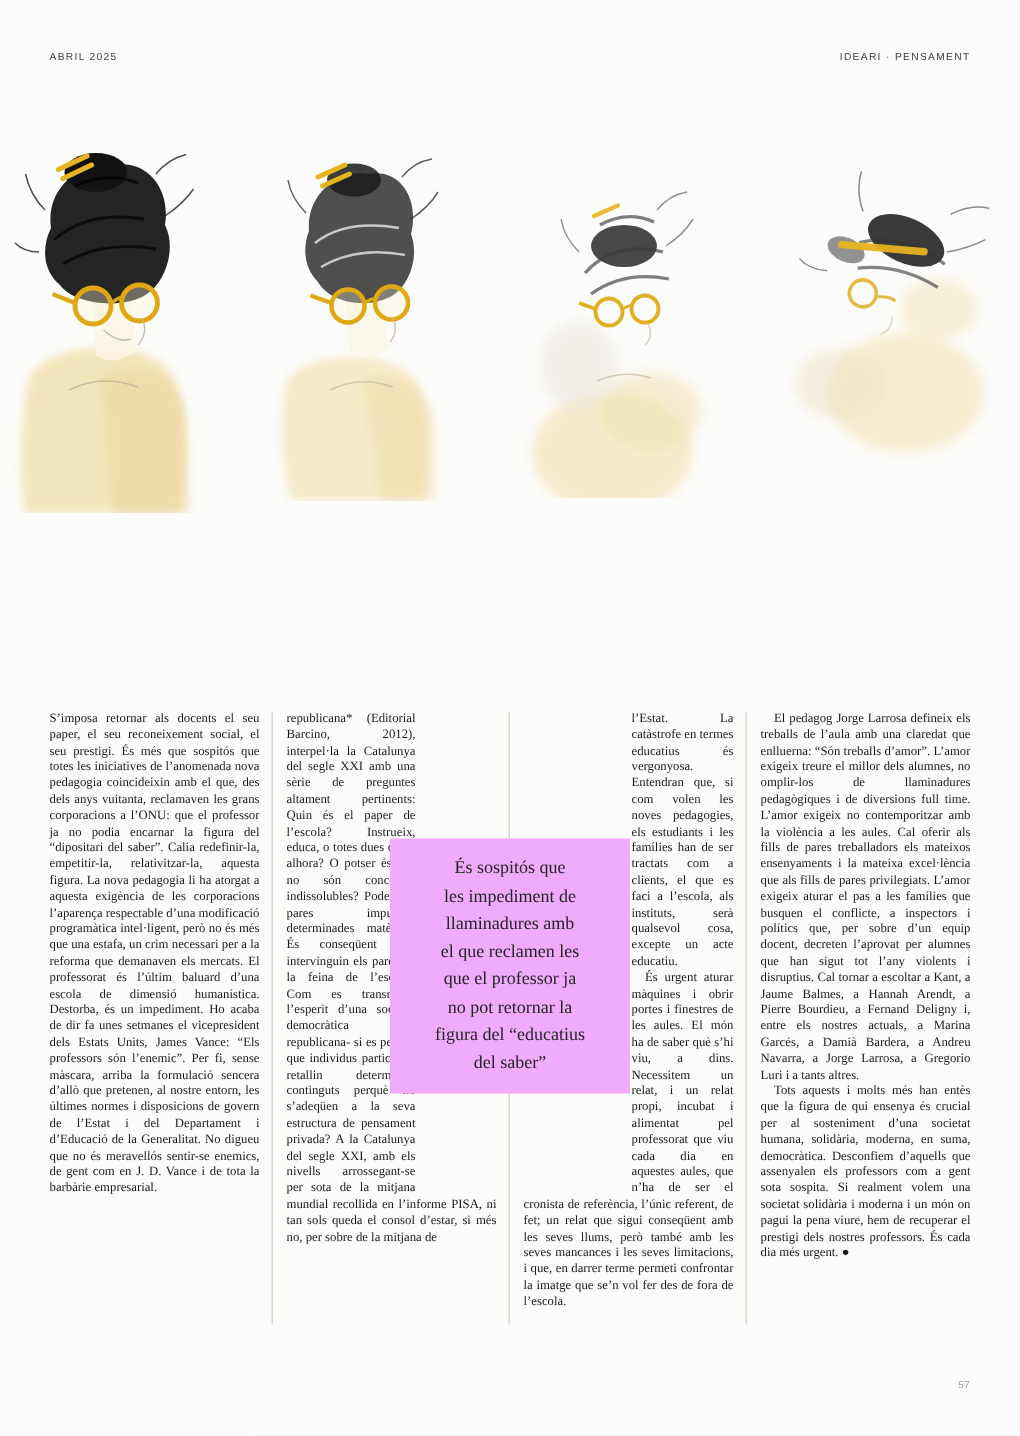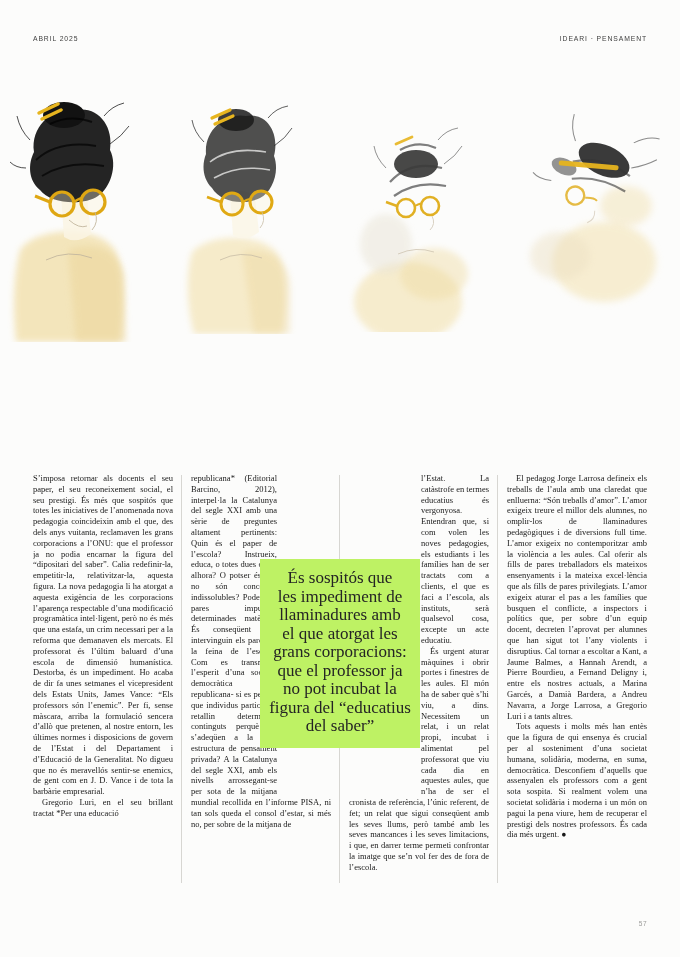--- a/index.html
+++ b/index.html
@@ -34,22 +34,22 @@
   }
   .col p{margin:0;}
   .col p.ind{text-indent:9px;}
   .colrule{position:absolute;top:2px;bottom:4px;width:1px;background:#d7d6d2;}
   .r1{left:148px;} .r2{left:306px;} .r3{left:464px;}
   .spacer-right{float:right;width:54px;height:250px;margin-top:70px;}
   .spacer-left{float:left;width:72px;height:262px;margin-top:56px;}
   
   .pullquote{
     position:absolute;left:50%;top:86px;transform:translateX(-50%);
-    width:160px;padding:10px 0 12px;z-index:2;background:#bef264;
-    text-align:center;font-size:17px;line-height:18.5px;color:#242424;
+    width:160px;padding:10px 0 12px;z-index:2;background:#f0abfc;
+    text-align:center;font-size:12px;line-height:18.5px;color:#242424;
     font-family:"Liberation Serif","DejaVu Serif",serif;
   }
   
   .folio{
     position:absolute;right:33px;top:920px;
     font-family:"Liberation Sans","DejaVu Sans",sans-serif;
     font-size:6.5px;color:#9b9b98;letter-spacing:.5px;
   }
 </style>
 </head>
@@ -193,45 +193,43 @@
   </div>
 
   <div class="article">
     <div class="colrule r1"></div>
     <div class="colrule r2"></div>
     <div class="colrule r3"></div>
 
     <div class="cols">
       <div class="col">
         <p>S’imposa retornar als docents el seu paper, el seu reconeixement social, el seu prestigi. És més que sospitós que totes les iniciatives de l’anomenada nova pedagogia coincideixin amb el que, des dels anys vuitanta, reclamaven les grans corporacions a l’ONU: que el professor ja no podia encarnar la figura del “dipositari del saber”. Calia redefinir-la, empetitir-la, relativitzar-la, aquesta figura. La nova pedagogia li ha atorgat a aquesta exigència de les corporacions l’aparença respectable d’una modificació programàtica intel·ligent, però no és més que una estafa, un crim necessari per a la reforma que demanaven els mercats. El professorat és l’últim baluard d’una escola de dimensió humanística. Destorba, és un impediment. Ho acaba de dir fa unes setmanes el vicepresident dels Estats Units, James Vance: “Els professors són l’enemic”. Per fi, sense màscara, arriba la formulació sencera d’allò que pretenen, al nostre entorn, les últimes normes i disposicions de govern de l’Estat i del Departament i d’Educació de la Generalitat. No digueu que no és meravellós sentir-se enemics, de gent com en J. D. Vance i de tota la barbàrie empresarial.</p>
-        <p class="ind">Gregorio Luri, en el seu brillant tractat *Per una educació</p>
       </div>
       <div class="col">
         <div class="spacer-right"></div>
         <p>republicana* (Editorial Barcino, 2012), interpel·la la Catalunya del segle XXI amb una sèrie de preguntes altament pertinents: Quin és el paper de l’escola? Instrueix, educa, o totes dues coses alhora? O potser és que no són conceptes indissolubles? Poden els pares impugnar determinades matèries? És conseqüent que intervinguin els pares en la feina de l’escola? Com es transmetrà l’esperit d’una societat democràtica -republicana- si es permet que individus particulars retallin determinats continguts perquè no s’adeqüen a la seva estructura de pensament privada? A la Catalunya del segle XXI, amb els nivells arrossegant-se per sota de la mitjana mundial recollida en l’informe PISA, ni tan sols queda el consol d’estar, si més no, per sobre de la mitjana de</p>
       </div>
       <div class="col">
         <div class="spacer-left"></div>
         <p>l’Estat. La catàstrofe en termes educatius és vergonyosa. Entendran que, si com volen les noves pedagogies, els estudiants i les famílies han de ser tractats com a clients, el que es faci a l’escola, als instituts, serà qualsevol cosa, excepte un acte educatiu.</p>
         <p class="ind">És urgent aturar màquines i obrir portes i finestres de les aules. El món ha de saber què s’hi viu, a dins. Necessitem un relat, i un relat propi, incubat i alimentat pel professorat que viu cada dia en aquestes aules, que n’ha de ser el cronista de referència, l’únic referent, de fet; un relat que sigui conseqüent amb les seves llums, però també amb les seves mancances i les seves limitacions, i que, en darrer terme permeti confrontar la imatge que se’n vol fer des de fora de l’escola.</p>
       </div>
       <div class="col">
         <p class="ind">El pedagog Jorge Larrosa defineix els treballs de l’aula amb una claredat que enlluerna: “Són treballs d’amor”. L’amor exigeix treure el millor dels alumnes, no omplir-los de llaminadures pedagògiques i de diversions full time. L’amor exigeix no contemporitzar amb la violència a les aules. Cal oferir als fills de pares treballadors els mateixos ensenyaments i la mateixa excel·lència que als fills de pares privilegiats. L’amor exigeix aturar el pas a les famílies que busquen el conflicte, a inspectors i polítics que, per sobre d’un equip docent, decreten l’aprovat per alumnes que han sigut tot l’any violents i disruptius. Cal tornar a escoltar a Kant, a Jaume Balmes, a Hannah Arendt, a Pierre Bourdieu, a Fernand Deligny i, entre els nostres actuals, a Marina Garcés, a Damià Bardera, a Andreu Navarra, a Jorge Larrosa, a Gregorio Luri i a tants altres.</p>
         <p class="ind">Tots aquests i molts més han entès que la figura de qui ensenya és crucial per al sosteniment d’una societat humana, solidària, moderna, en suma, democràtica. Desconfiem d’aquells que assenyalen els professors com a gent sota sospita. Si realment volem una societat solidària i moderna i un món on pagui la pena viure, hem de recuperar el prestigi dels nostres professors. És cada dia més urgent. ●</p>
       </div>
     </div>
 
     <div class="pullquote">
       <div>És sospitós que</div>
       <div>les impediment de</div>
       <div>llaminadures amb</div>
-      <div>el que atorgat les</div>
-      <div>grans corporacions:</div>
+      <div>el que reclamen les</div>
       <div>que el professor ja</div>
-      <div>no pot incubat la</div>
+      <div>no pot retornar la</div>
       <div>figura del “educatius</div>
       <div>del saber”</div>
     </div>
   </div>
 
   <div class="folio">57</div>
 
 </div>
 
 </body></html>

